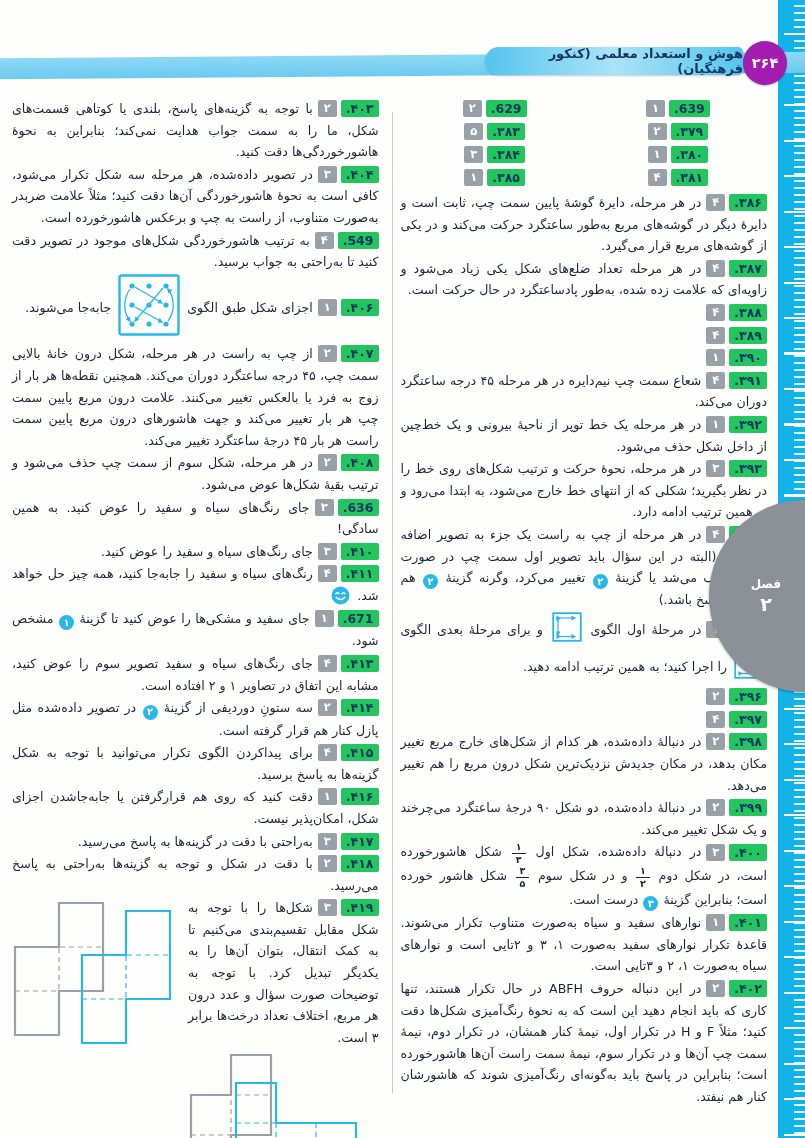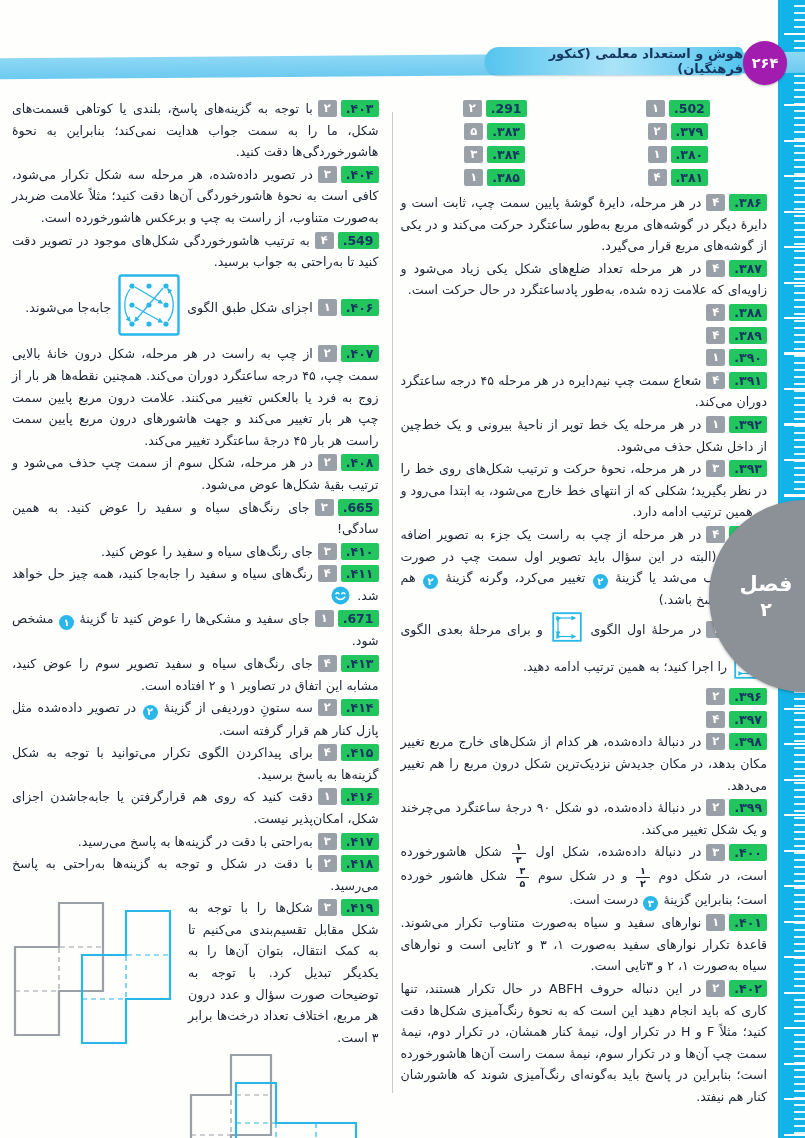--- a/index.html
+++ b/index.html
@@ -26,21 +26,21 @@
 
   .pagenum{position:absolute;top:41px;right:18px;width:44px;height:44px;border-radius:50%;
     background:#a21caf;color:#fff;z-index:3;display:flex;align-items:center;justify-content:center;
     font-size:14.5px;font-weight:bold;box-shadow:0 1px 2px rgba(0,0,0,.25);}
 
   
   .chapter-tab{position:absolute;top:500px;right:-96px;width:192px;height:192px;border-radius:50%;
     background:#8b9197;color:#fff;z-index:4;box-shadow:0 1px 3px rgba(0,0,0,.3);}
   .chapter-tab .inner{position:absolute;left:20px;top:0;height:100%;width:74px;
     display:flex;flex-direction:column;align-items:center;justify-content:center;gap:2px;}
-  .chapter-tab .ch-label{font-size:21px;font-weight:bold;}
+  .chapter-tab .ch-label{font-size:12px;font-weight:bold;}
   .chapter-tab .ch-num{font-size:19px;font-weight:bold;}
 
   
   .columns{position:absolute;top:98px;right:38px;left:12px;display:flex;gap:22px;z-index:2;}
   .col{width:calc(50% - 11px);font-size:12.6px;line-height:21.6px;color:#1d2535;text-align:justify;}
   .divider{position:absolute;top:112px;bottom:45px;left:392px;width:1px;background:#c6cbd0;z-index:1;}
 
   .agrid{display:grid;grid-template-columns:1fr 1fr;row-gap:6px;margin:2px 0 6px;justify-items:center;}
 
   .qbadge{display:inline-flex;align-items:center;gap:4px;margin-left:5px;white-space:nowrap;}
@@ -84,25 +84,25 @@
       <span class="ch-num">۲</span>
     </div>
   </div>
 
   <div class="divider"></div>
 
   <div class="columns">
     <div class="col" id="col-right">
       <div class="agrid" id="answer-grid">
           <span class="qbadge">
-            <span class="qnum">502.</span>
-            <span class="abox">۱</span>
-          </span>
-          <span class="qbadge">
-            <span class="qnum">291.</span>
+            <span class="qnum">639.</span>
+            <span class="abox">۱</span>
+          </span>
+          <span class="qbadge">
+            <span class="qnum">629.</span>
             <span class="abox">۲</span>
           </span>
           <span class="qbadge">
             <span class="qnum">۳۷۹.</span>
             <span class="abox">۲</span>
           </span>
           <span class="qbadge">
             <span class="qnum">۳۸۳.</span>
             <span class="abox">۵</span>
           </span>
@@ -265,21 +265,21 @@
   </svg></span> جابه‌جا می‌شوند.</div>
         <div class="item"><span class="qbadge">
             <span class="qnum">۴۰۷.</span>
             <span class="abox">۲</span>
           </span>از چپ به راست در هر مرحله، شکل درون خانهٔ بالایی سمت چپ، ۴۵ درجه ساعتگرد دوران می‌کند. همچنین نقطه‌ها هر بار از زوج به فرد یا بالعکس تغییر می‌کنند. علامت درون مربع پایین سمت چپ هر بار تغییر می‌کند و جهت هاشورهای درون مربع پایین سمت راست هر بار ۴۵ درجهٔ ساعتگرد تغییر می‌کند.</div>
         <div class="item"><span class="qbadge">
             <span class="qnum">۴۰۸.</span>
             <span class="abox">۲</span>
           </span>در هر مرحله، شکل سوم از سمت چپ حذف می‌شود و ترتیب بقیهٔ شکل‌ها عوض می‌شود.</div>
         <div class="item"><span class="qbadge">
-            <span class="qnum">665.</span>
+            <span class="qnum">636.</span>
             <span class="abox">۳</span>
           </span>جای رنگ‌های سیاه و سفید را عوض کنید. به همین سادگی!</div>
         <div class="item"><span class="qbadge">
             <span class="qnum">۴۱۰.</span>
             <span class="abox">۳</span>
           </span>جای رنگ‌های سیاه و سفید را عوض کنید.</div>
         <div class="item"><span class="qbadge">
             <span class="qnum">۴۱۱.</span>
             <span class="abox">۴</span>
           </span>رنگ‌های سیاه و سفید را جابه‌جا کنید، همه چیز حل خواهد شد. <span class="icon-inline"><svg width="19" height="19" viewBox="0 0 19 19" xmlns="http://www.w3.org/2000/svg" style="vertical-align:-4px">

